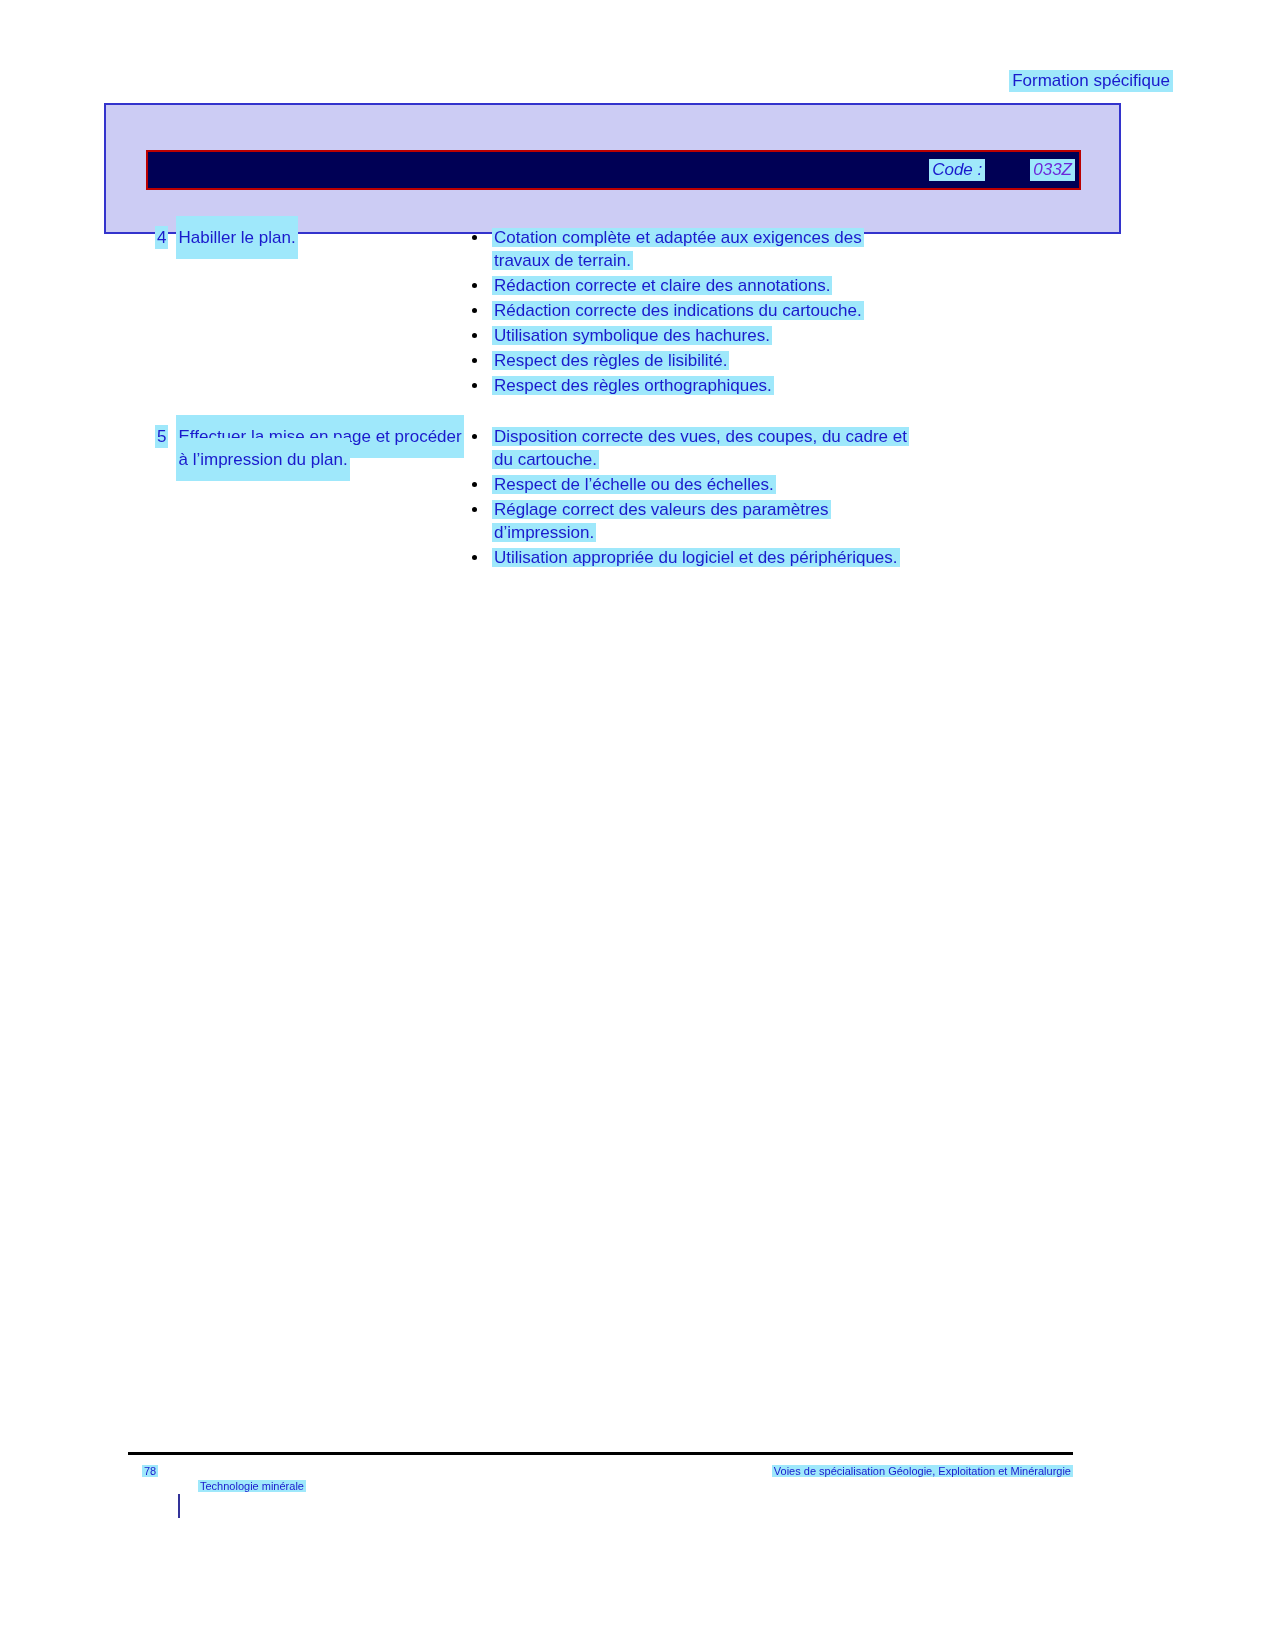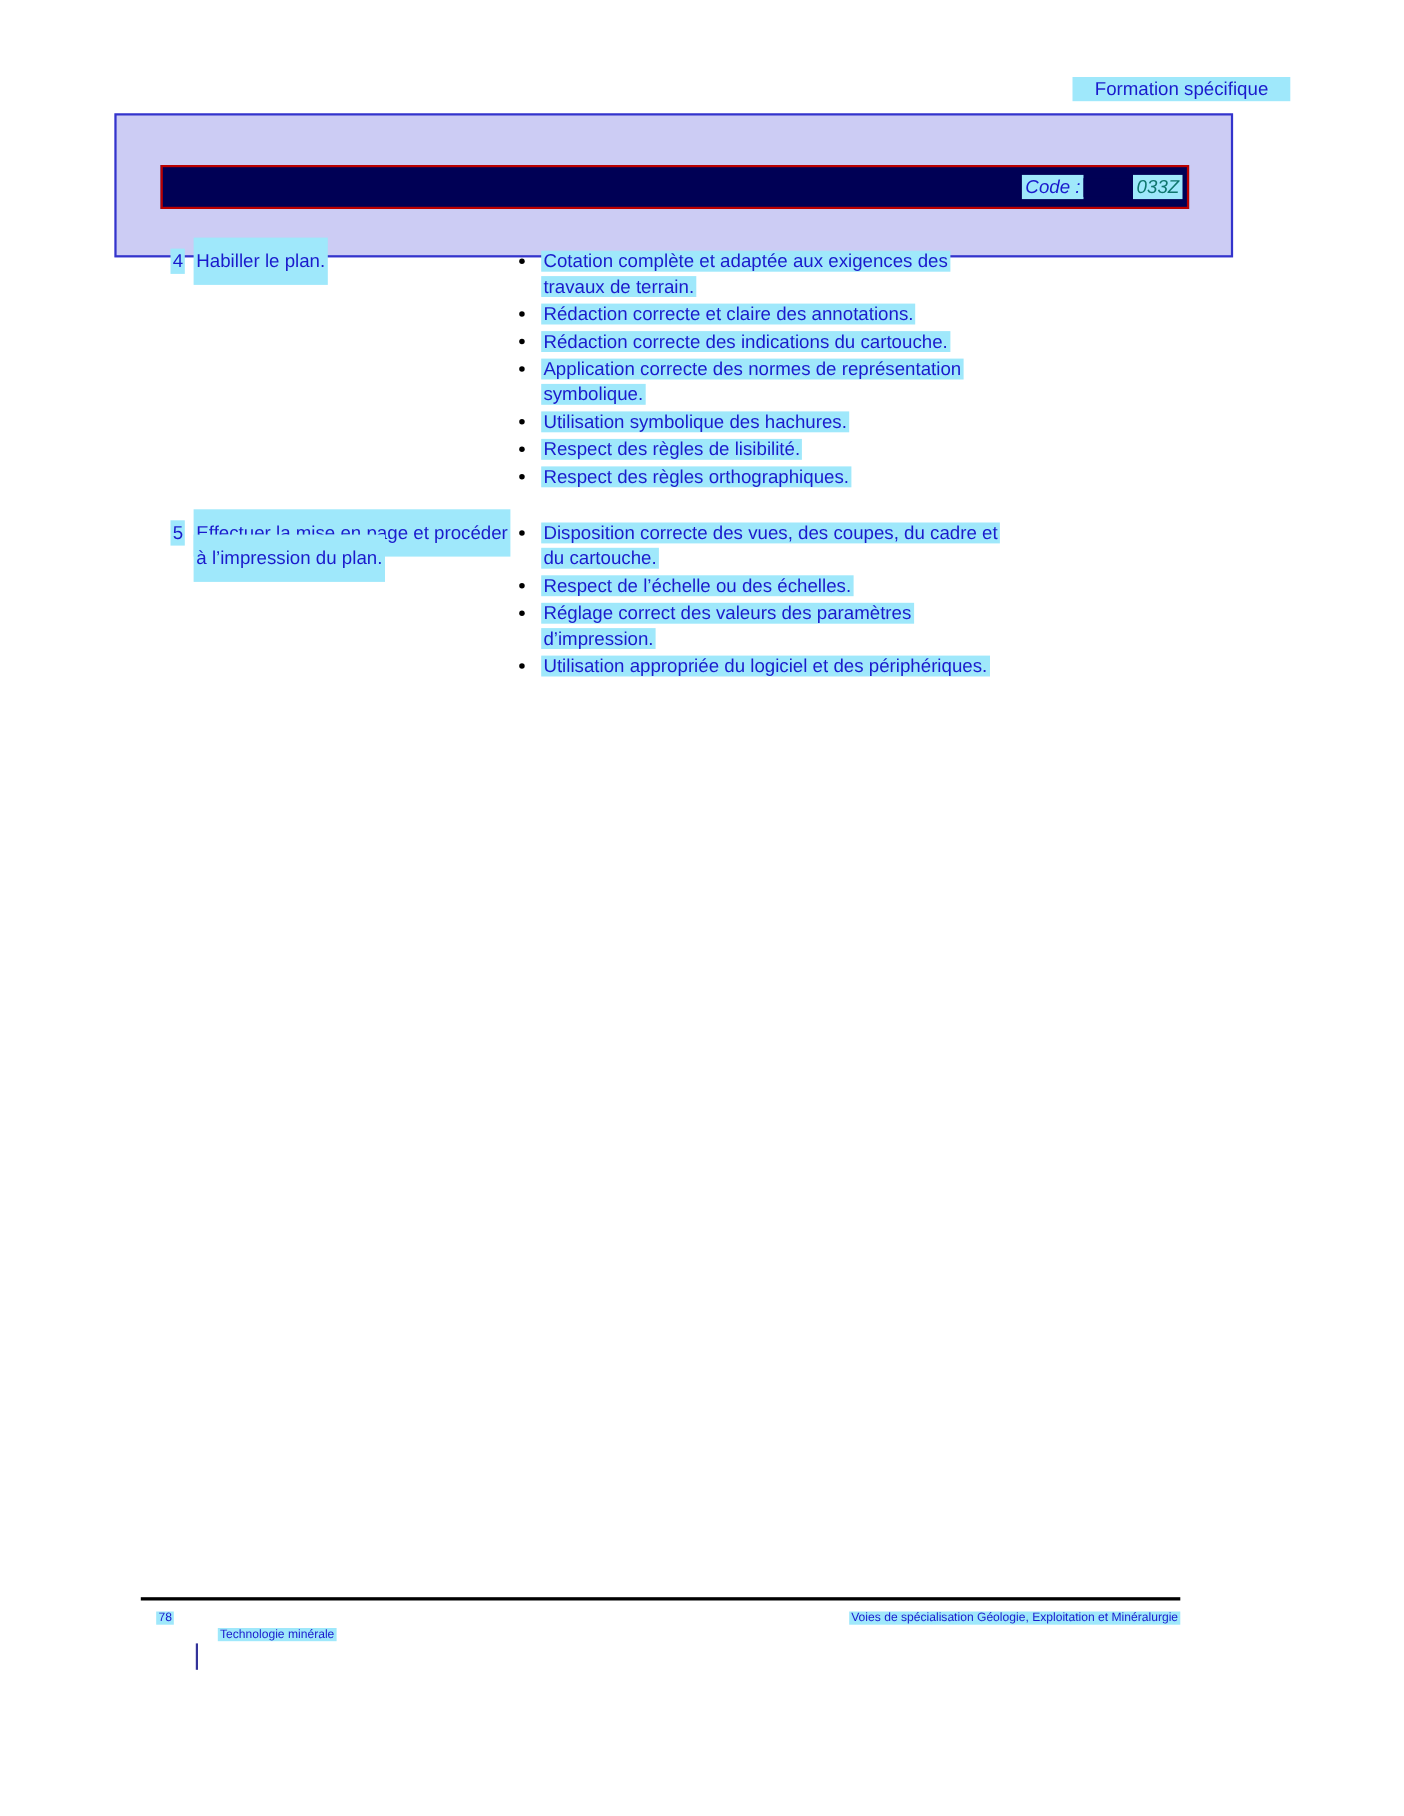--- a/index.html
+++ b/index.html
@@ -17,21 +17,21 @@
   }
 
   
   .header-label {
     position: absolute;
     top: 70px;
     right: 103px;
     font-size: 17px;
     color: #1a1acc;
     background: #9fe8fb;
-    padding: 1px 20px;
+    padding: 1px 3px;
     white-space: nowrap;
   }
 
   
   .panel {
     position: absolute;
     left: 104px;
     top: 103px;
     width: 1017px;
     height: 131px;
@@ -66,21 +66,21 @@
     white-space: nowrap;
   }
   .code-gap {
     display: inline-block;
     width: 45px;
     height: 17px;
     background: #000055;
   }
   .code-value {
     font-size: 17px;
-    color: #0f766e;
+    color: #6d28d9;
     background: #9fe8fb;
     padding: 1px 3px;
     white-space: nowrap;
   }
 
   
   .body-area {
     position: absolute;
     left: 0;
     top: 226px;
@@ -232,21 +232,20 @@
       <div class="task">
         <span class="task-num">4</span>
         <div class="task-text"><span>Habiller le plan.</span></div>
       </div>
     </div>
     <div class="col-right">
       <ul class="crit">
         <li><span class="bullet"></span><span class="txt">Cotation complète et adaptée aux exigences des travaux de terrain.</span></li>
         <li><span class="bullet"></span><span class="txt">Rédaction correcte et claire des annotations.</span></li>
         <li><span class="bullet"></span><span class="txt">Rédaction correcte des indications du cartouche.</span></li>
-        <li><span class="bullet"></span><span class="txt">Application correcte des normes de représentation symbolique.</span></li>
         <li><span class="bullet"></span><span class="txt">Utilisation symbolique des hachures.</span></li>
         <li><span class="bullet"></span><span class="txt">Respect des règles de lisibilité.</span></li>
         <li><span class="bullet"></span><span class="txt">Respect des règles orthographiques.</span></li>
       </ul>
     </div>
   </div>
 
   <div class="row">
     <div class="col-left">
       <div class="task">

